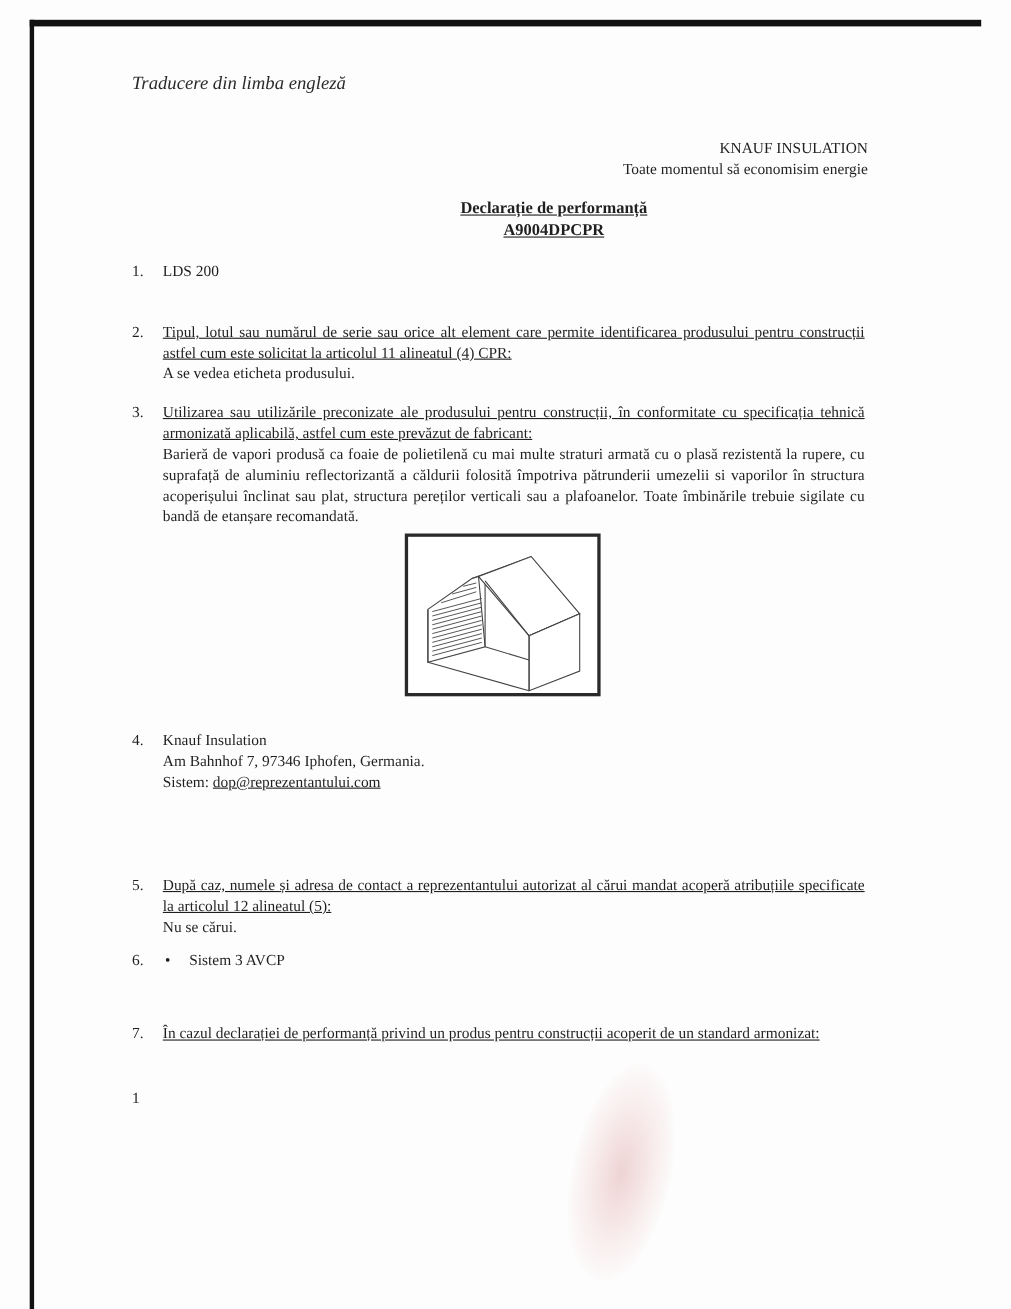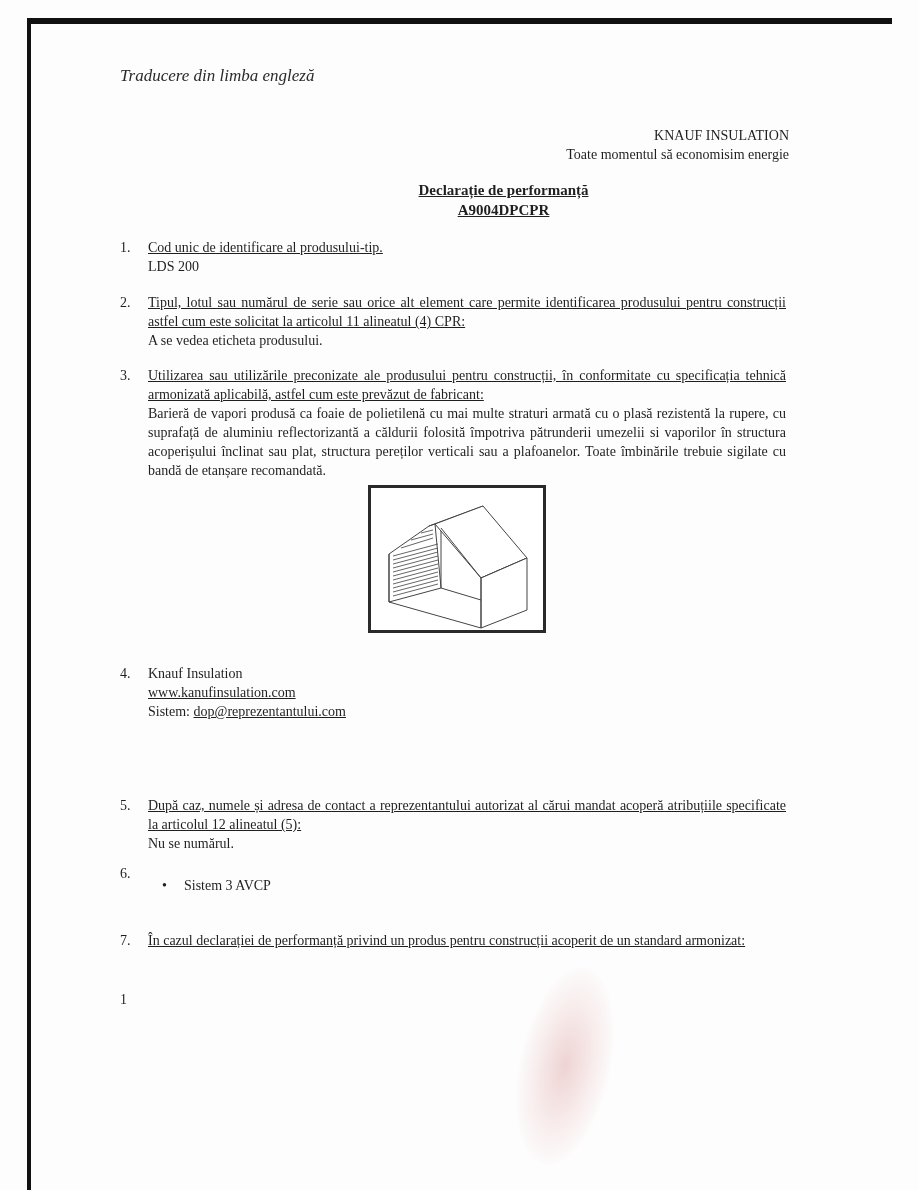--- a/index.html
+++ b/index.html
@@ -39,21 +39,21 @@
     .title-block span { text-decoration: underline; display: inline-block; }
     .item {
       position: absolute; left: 120px; width: 666px;
       font-size: 14px; line-height: 19px;
     }
     .item .num { position: absolute; left: 0; top: 0; }
     .item .content { margin-left: 28px; }
     .item .heading { text-decoration: underline; text-align: justify; }
     .item .body { text-align: justify; }
     .item .link { text-decoration: underline; }
-    .bullet-list { margin: 12px; padding-left: 0; list-style: none; }
+    .bullet-list { margin: 0; padding-left: 0; list-style: none; }
     .bullet-list li { position: relative; padding-left: 24px; }
     .bullet-list li::before {
       content: "\2022"; position: absolute; left: 2px; top: 0;
     }
     .figure {
       position: absolute; left: 368px; top: 469px; width: 172px; height: 142px;
       border: 3px solid #2a2a2a; background: #fff;
     }
     .page-number {
       position: absolute; left: 120px; top: 976px; font-size: 14px;
@@ -75,21 +75,20 @@
   </div>
 
   <div class="title-block">
     <span>Declarație de performanță</span><br>
     <span>A9004DPCPR</span>
   </div>
 
   <div class="item" style="top:222px;">
     <span class="num">1.</span>
     <div class="content">
-      <div class="heading">Cod unic de identificare al produsului-tip.</div>
       <div class="body">LDS 200</div>
     </div>
   </div>
 
   <div class="item" style="top:277px;">
     <span class="num">2.</span>
     <div class="content">
       <div class="heading">Tipul, lotul sau numărul de serie sau orice alt element care permite identificarea produsului pentru construcții astfel cum este solicitat la articolul 11 alineatul (4) CPR:</div>
       <div class="body">A se vedea eticheta produsului.</div>
     </div>
@@ -141,32 +140,32 @@
         <line x1="70" y1="100" x2="110" y2="112"></line>
         <line x1="110" y1="90" x2="110" y2="140"></line>
       </g>
     </svg>
   </div>
 
   <div class="item" style="top:648px;">
     <span class="num">4.</span>
     <div class="content">
       <div class="body">Knauf Insulation</div>
-      <div class="body"><span class="link">www.kanufinsulation.com</span></div>
+      <div class="body">Am Bahnhof 7, 97346 Iphofen, Germania.</div>
       <div class="body">
         <span>Sistem: </span><span class="link">dop@reprezentantului.com</span>
       </div>
     </div>
   </div>
 
   <div class="item" style="top:780px;">
     <span class="num">5.</span>
     <div class="content">
       <div class="heading">După caz, numele și adresa de contact a reprezentantului autorizat al cărui mandat acoperă atribuțiile specificate la articolul 12 alineatul (5):</div>
-      <div class="body">Nu se numărul.</div>
+      <div class="body">Nu se cărui.</div>
     </div>
   </div>
 
   <div class="item" style="top:848px;">
     <span class="num">6.</span>
     <div class="content">
       <ul class="bullet-list">
         <li>Sistem  3 AVCP</li>
       </ul>
     </div>

